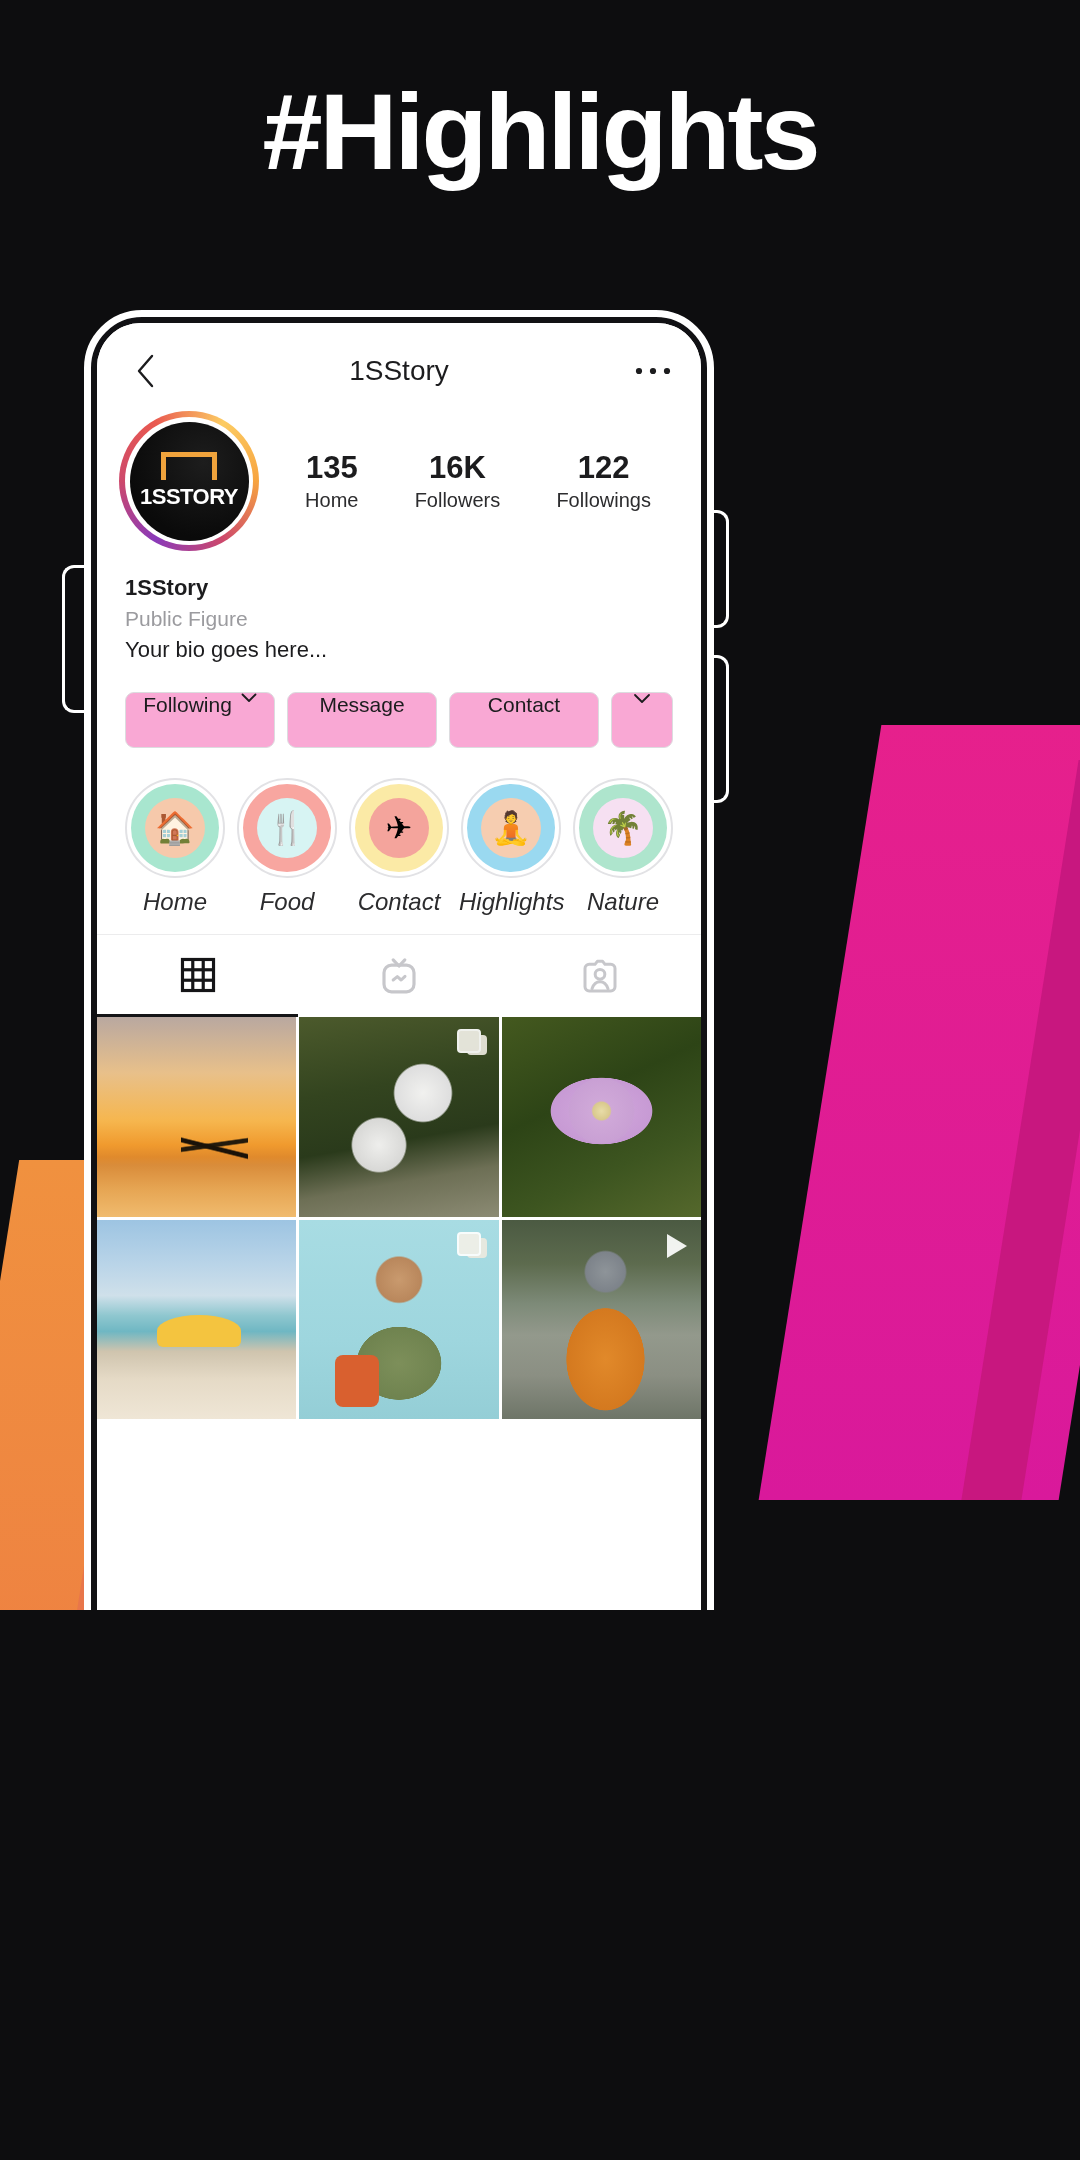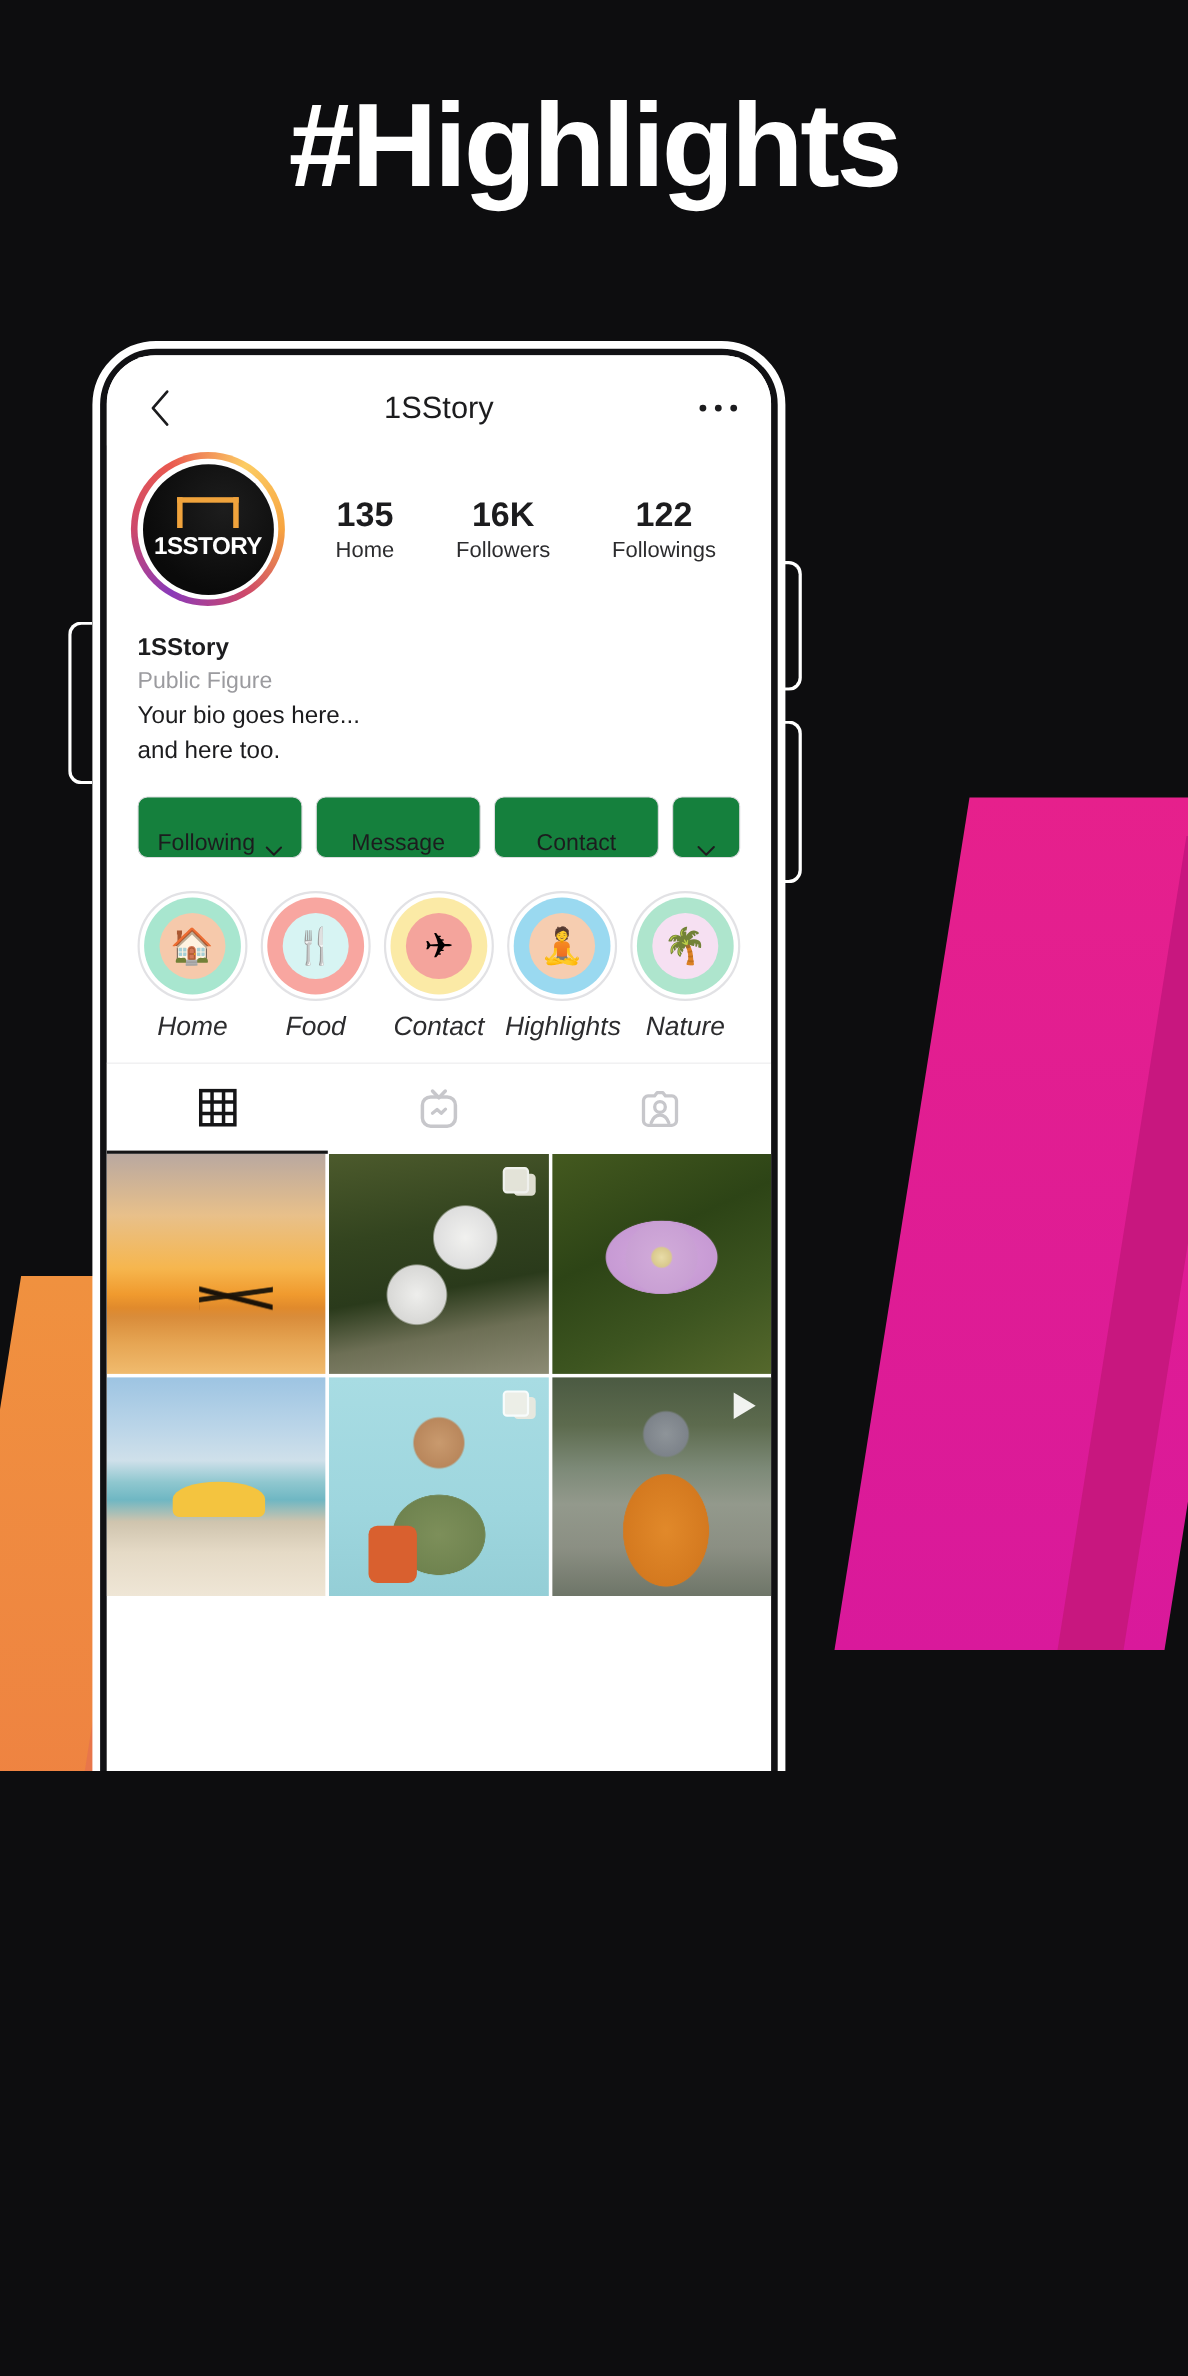--- a/index.html
+++ b/index.html
@@ -130,21 +130,21 @@
   .bio-name { font-size: 22px; font-weight: 700; color: #1c1c1e; line-height: 1.5; }
   .bio-cat  { font-size: 21px; color: #9b9b9f; line-height: 1.45; }
   .bio-line { font-size: 22px; color: #1c1c1e; line-height: 1.45; }
   .followed { padding: 18px 28px 0 28px; font-size: 21px; color: #4a4a4c; }
   .followed b { color: #1c1c1e; font-weight: 700; }
 
   
   .actions { display: flex; gap: 12px; padding: 26px 28px 0 28px; }
   .btn {
     flex: 1; height: 56px; border: 1px solid #dcdcdf; border-radius: 9px;
-    background: #15803d; display: flex; align-items: flex-end; justify-content: center;
+    background: #f9a8d4; display: flex; align-items: flex-start; justify-content: center;
     gap: 9px; font-size: 21px; color: #1c1c1e; cursor: pointer;
   }
   .btn-caret { flex: 0 0 62px; }
 
   
   .highlights { display: flex; justify-content: space-between; padding: 30px 26px 18px 26px; }
   .hl { width: 104px; text-align: center; cursor: pointer; }
   .hl-ring {
     width: 100px; height: 100px; border-radius: 50%;
     border: 2px solid #e2e2e5; padding: 4px;
@@ -306,21 +306,20 @@
             <div class="stat-num">122</div>
             <div class="stat-lbl">Followings</div>
           </div>
         </div>
       </div>
 
       <div class="bio">
         <div class="bio-name">1SStory</div>
         <div class="bio-cat">Public Figure</div>
         <div class="bio-line">Your bio goes here...</div>
-        <div class="bio-line">and here too.</div>
       </div>
 
 
       <div class="actions">
         <div class="btn">
           <span>Following</span>
           <svg width="16" height="10" viewBox="0 0 16 10">
             <path d="M1.5 1.5 L8 8 L14.5 1.5" fill="none" stroke="#1c1c1e" stroke-width="1.8" stroke-linecap="round" stroke-linejoin="round"></path>
           </svg>
         </div>

